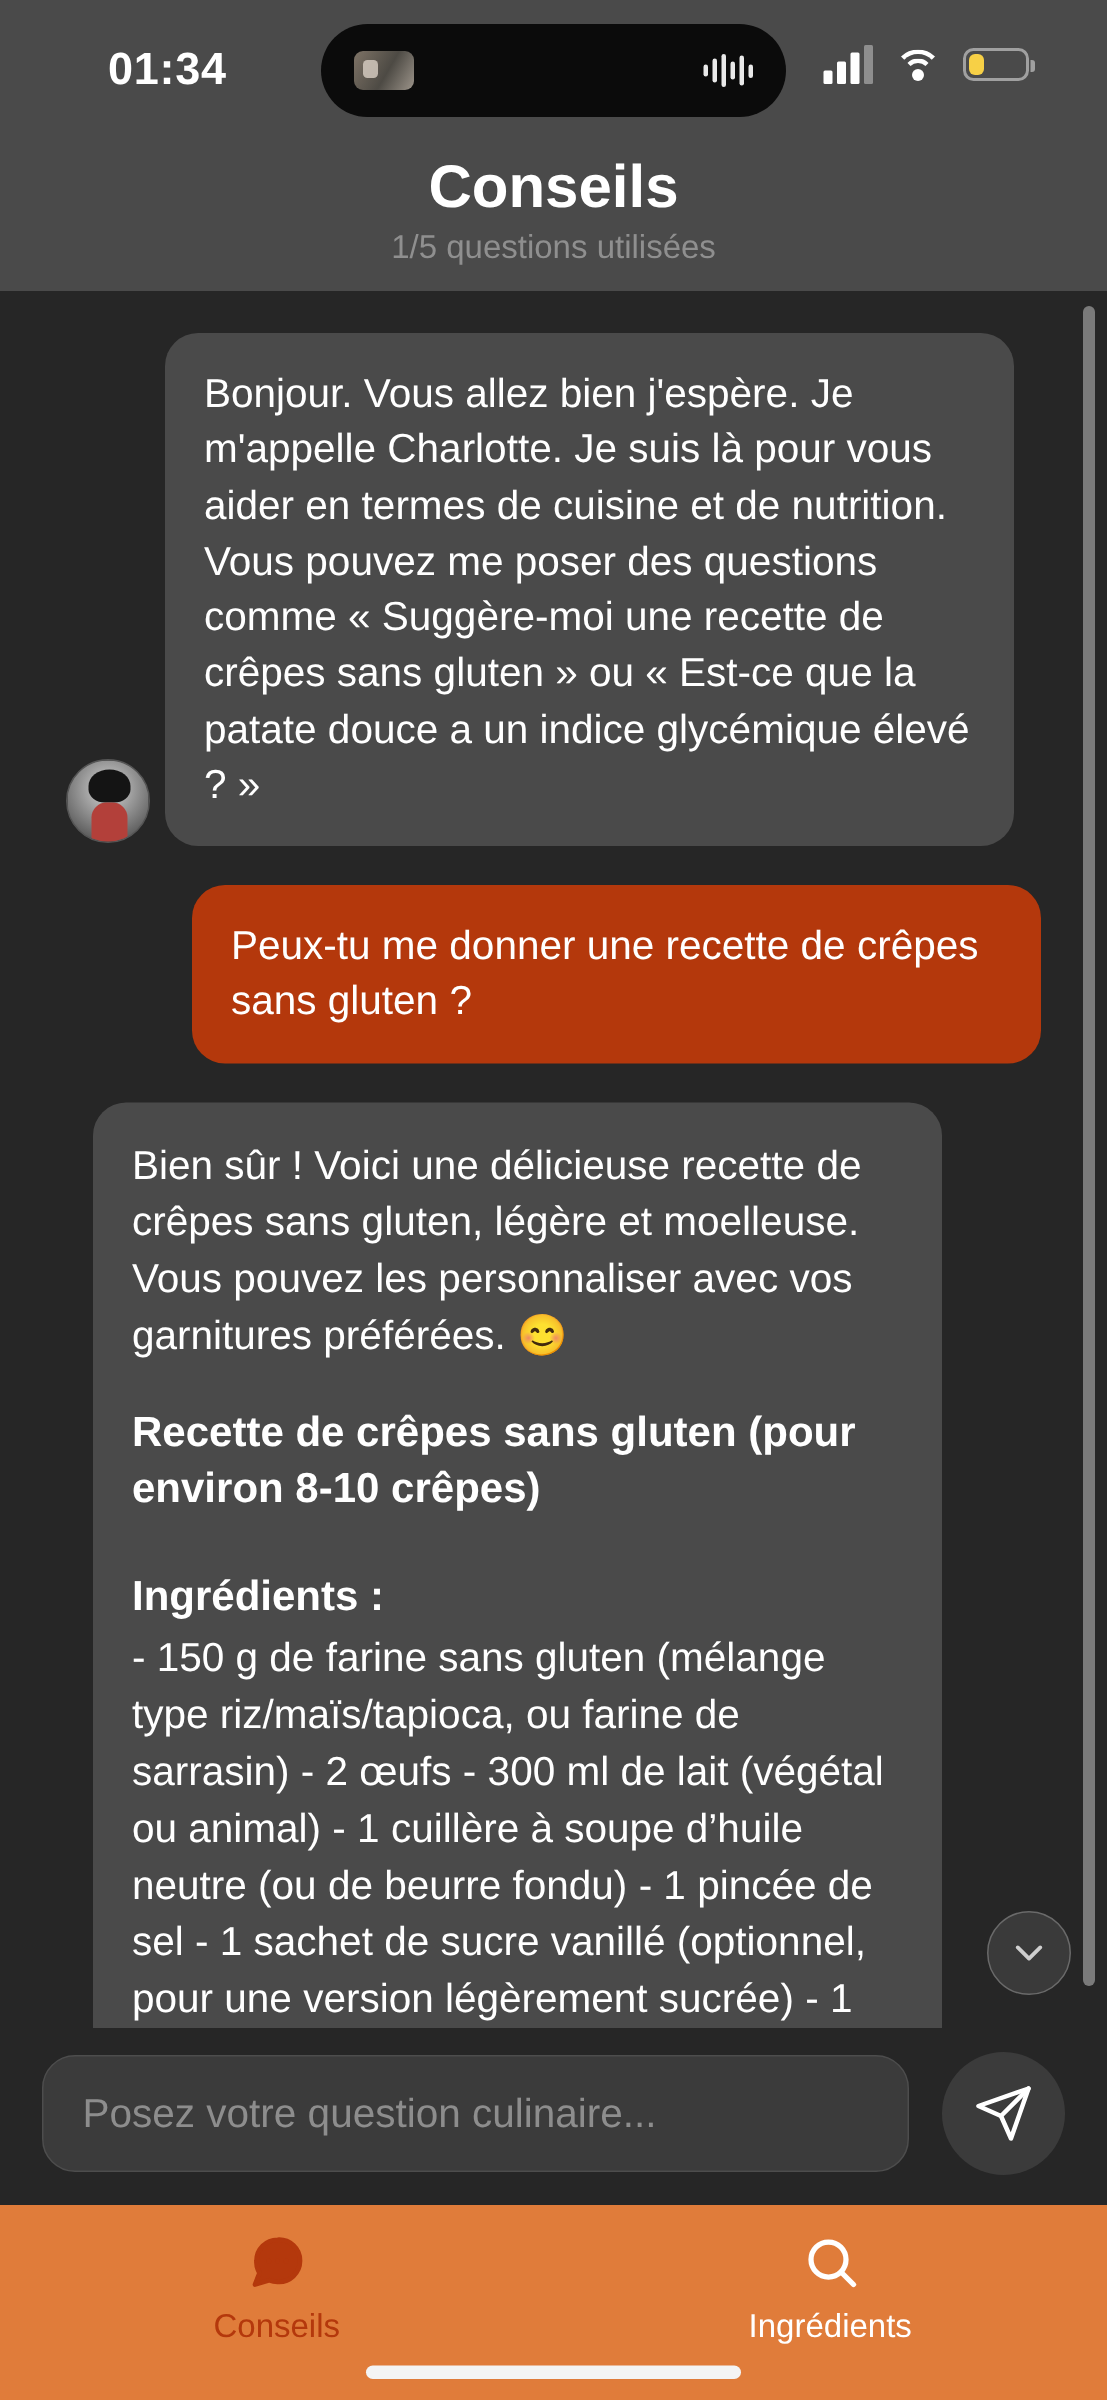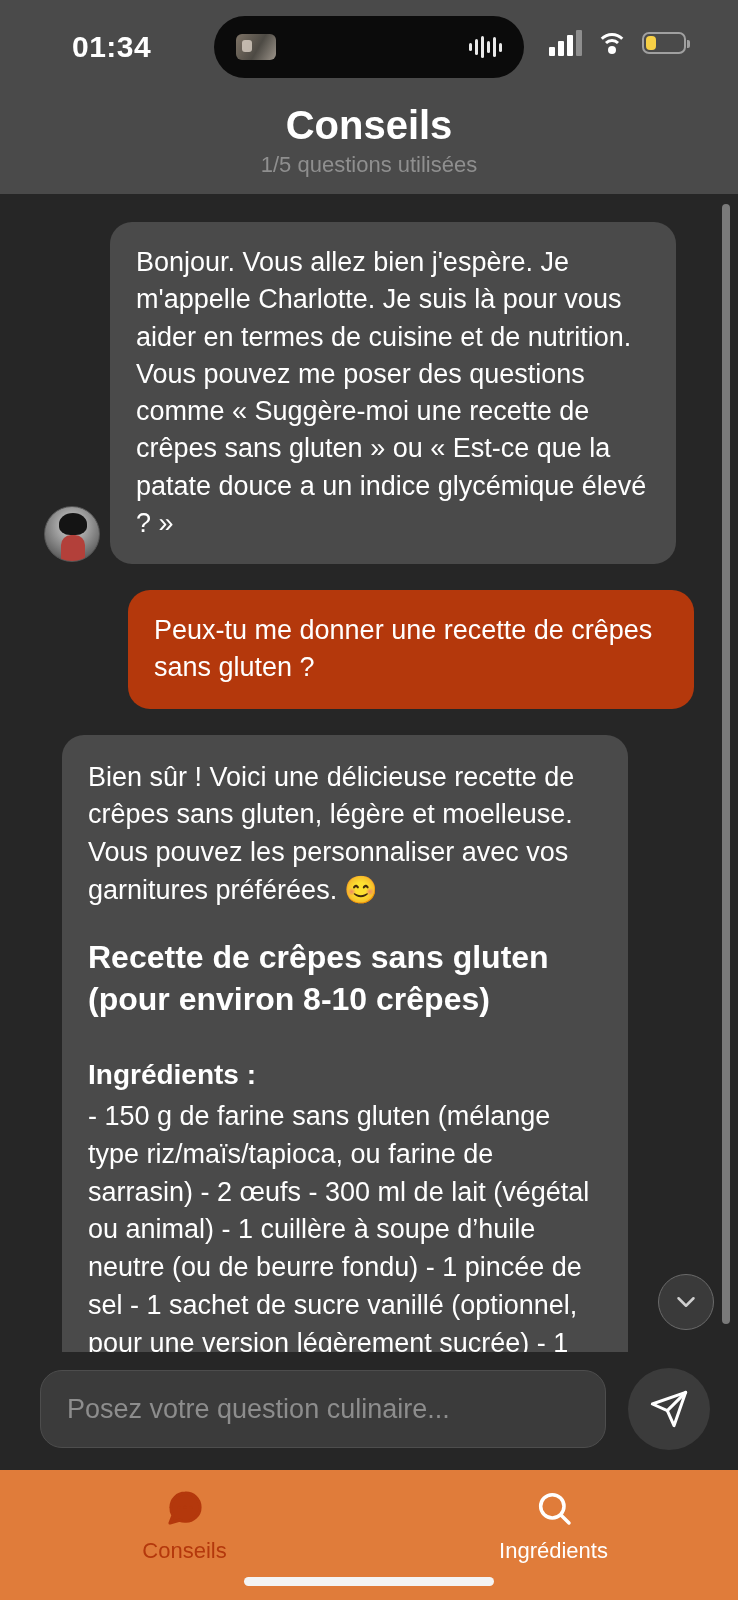--- a/index.html
+++ b/index.html
@@ -212,21 +212,21 @@
     color: #fff;
     font-size: 27px;
     line-height: 1.4;
     max-width: 566px;
     overflow: hidden;
     height: 704px;
   }
   .long-bubble .heading {
     font-weight: 700;
     margin: 26px 0 0 0;
-    font-size: 32px;
+    font-size: 28px;
     line-height: 1.33;
   }
   .long-bubble .sub-heading {
     font-weight: 700;
     margin: 34px 0 0 0;
     font-size: 28px;
   }
   .long-bubble .ing-list { margin-top: 4px; }
 
   
@@ -251,21 +251,20 @@
   .scroll-down svg { width: 30px; height: 30px; }
 
   
   .composer {
     flex: 0 0 auto;
     background: #262626;
     display: flex;
     align-items: center;
     gap: 22px;
     padding: 16px 28px 20px 28px;
-    margin-left: 12px;
   }
   .composer-input {
     flex: 1 1 auto;
     height: 78px;
     border-radius: 22px;
     background: #3b3b3b;
     border: 1px solid #4d4d4d;
     color: #ffffff;
     font-size: 27px;
     padding: 0 26px;

